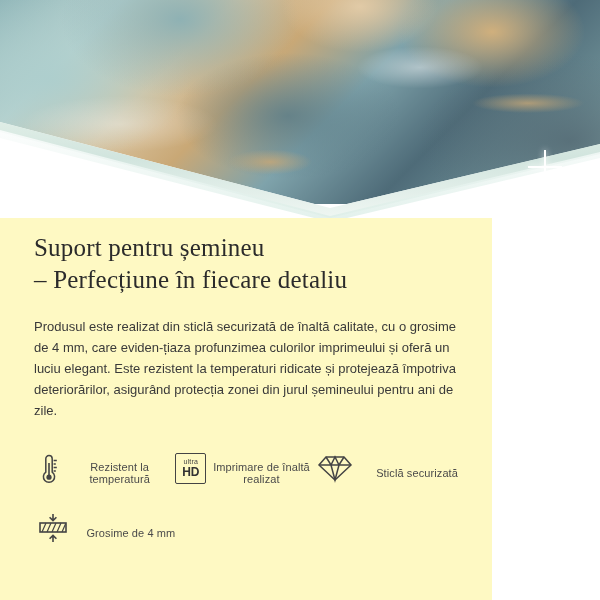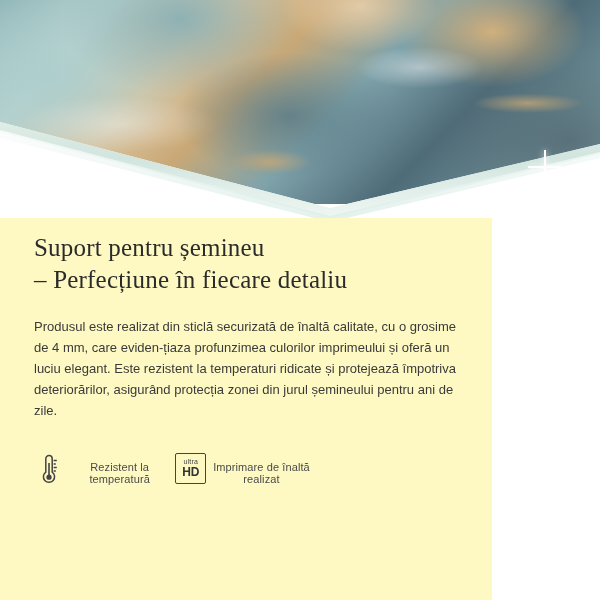--- a/index.html
+++ b/index.html
@@ -182,18 +182,38 @@
         <span class="icon-wrap">
           <span class="hd-box">
             <span class="u">ultra</span>
             <span class="h">HD</span>
           </span>
         </span>
         <span class="caption">Imprimare de înaltă realizat</span>
       </div>
 
 
-
-
+      <div class="feature">
+        <span class="icon-wrap">
+          <svg width="36" height="32" viewBox="0 0 36 32" fill="none" stroke="#444" stroke-width="1.5">
+            <path d="M9 5h18l7 8-16 15L2 13 9 5z"></path>
+            <path d="M2 13h32M9 5l5 8 4-8 4 8 5-8M14 13l4 15 4-15"></path>
+          </svg>
+        </span>
+        <span class="caption">Sticlă securizată</span>
+      </div>
+
+
+      <div class="feature">
+        <span class="icon-wrap">
+          <svg width="38" height="34" viewBox="0 0 38 34" fill="none" stroke="#444" stroke-width="1.6">
+            <path d="M19 3v6M15.6 6.2 19 9.6l3.4-3.4"></path>
+            <rect x="6" y="12" width="26" height="9"></rect>
+            <path d="M8 21l4-9M13 21l4-9M18 21l4-9M23 21l4-9M28 21l3.5-8" stroke-width="1.2"></path>
+            <path d="M19 31v-6M15.6 27.8 19 24.4l3.4 3.4"></path>
+          </svg>
+        </span>
+        <span class="caption">Grosime de 4 mm</span>
+      </div>
 
     </div>
   </div>
 </div>
 
 </body></html>

